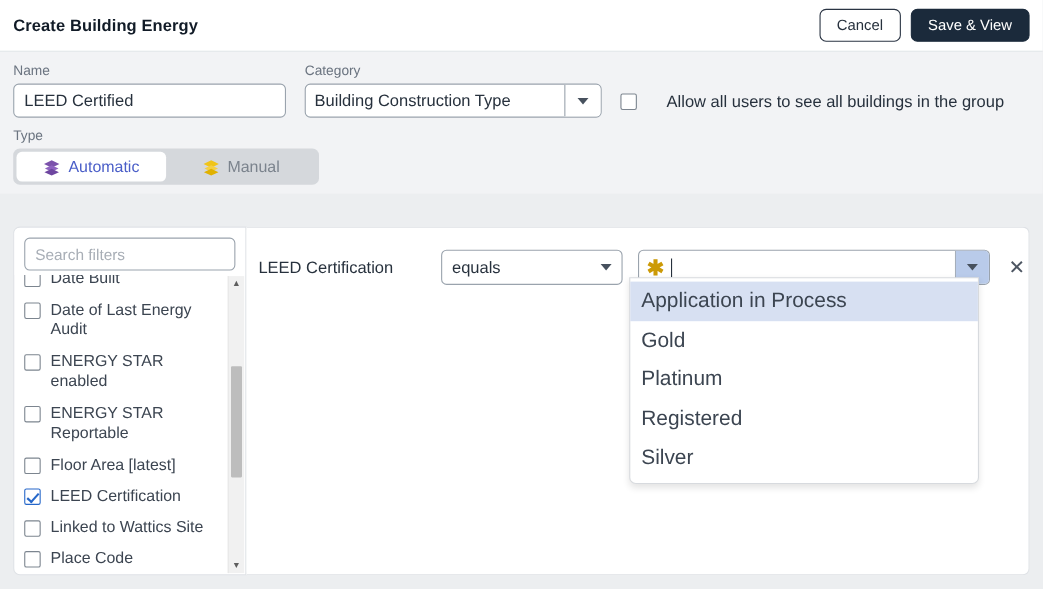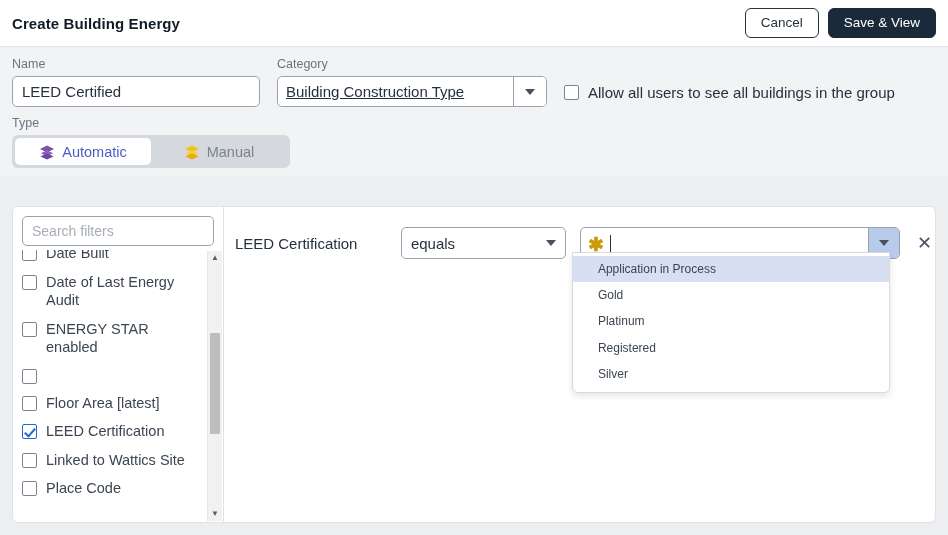--- a/index.html
+++ b/index.html
@@ -92,42 +92,41 @@
   }
   .select-value {
     flex: 1;
     display: flex;
     align-items: center;
     padding: 0 8px;
     font-size: 15px;
     color: #27313d;
     white-space: nowrap;
     overflow: hidden;
-    text-decoration: underline;
   }
   .select-arrow-btn {
     width: 33px;
     border-left: 1px solid #9aa3ad;
     display: flex;
     align-items: center;
     justify-content: center;
     background: #fff;
     cursor: pointer;
   }
   .caret {
     width: 0; height: 0;
     border-left: 5.5px solid transparent;
     border-right: 5.5px solid transparent;
     border-top: 6px solid #47515e;
   }
 
   .allowbox {
     display: flex;
     align-items: center;
-    gap: 9px;
+    gap: 27px;
     padding-bottom: 6px;
   }
   .cbx {
     width: 15px; height: 15px;
     border: 1px solid #7c858f;
     border-radius: 2px;
     background: #fff;
     flex: 0 0 auto;
     position: relative;
     cursor: pointer;
@@ -342,22 +341,22 @@
     left: 348px; top: 45px;
     width: 318px;
     background: #ffffff;
     border: 1px solid #d7dade;
     border-radius: 0 0 6px 6px;
     box-shadow: 0 3px 7px rgba(0,0,0,0.11);
     padding: 3px 0 5px 0;
     z-index: 20;
   }
   .option {
-    padding: 5px 25px;
-    font-size: 12px;
+    padding: 5px 10px;
+    font-size: 19px;
     color: #3c4551;
     cursor: pointer;
     line-height: 1.35;
   }
   .option.highlight { background: #d7e0f2; }
 </style>
 </head>
 <body>
 
 <div class="topbar">
@@ -440,20 +439,21 @@
           <span class="filter-label" style="max-width:150px">Date of Last Energy Audit</span>
         </div>
 
         <div class="filter-item">
           <span class="cbx"></span>
           <span class="filter-label">ENERGY STAR enabled</span>
         </div>
 
         <div class="filter-item">
           <span class="cbx"></span>
+          <span class="filter-label" style="max-width:110px">ENERGY STAR Reportable</span>
         </div>
 
         <div class="filter-item">
           <span class="cbx"></span>
           <span class="filter-label">Floor Area [latest]</span>
         </div>
 
         <div class="filter-item">
           <span class="cbx checked"></span>
           <span class="filter-label">LEED Certification</span>

